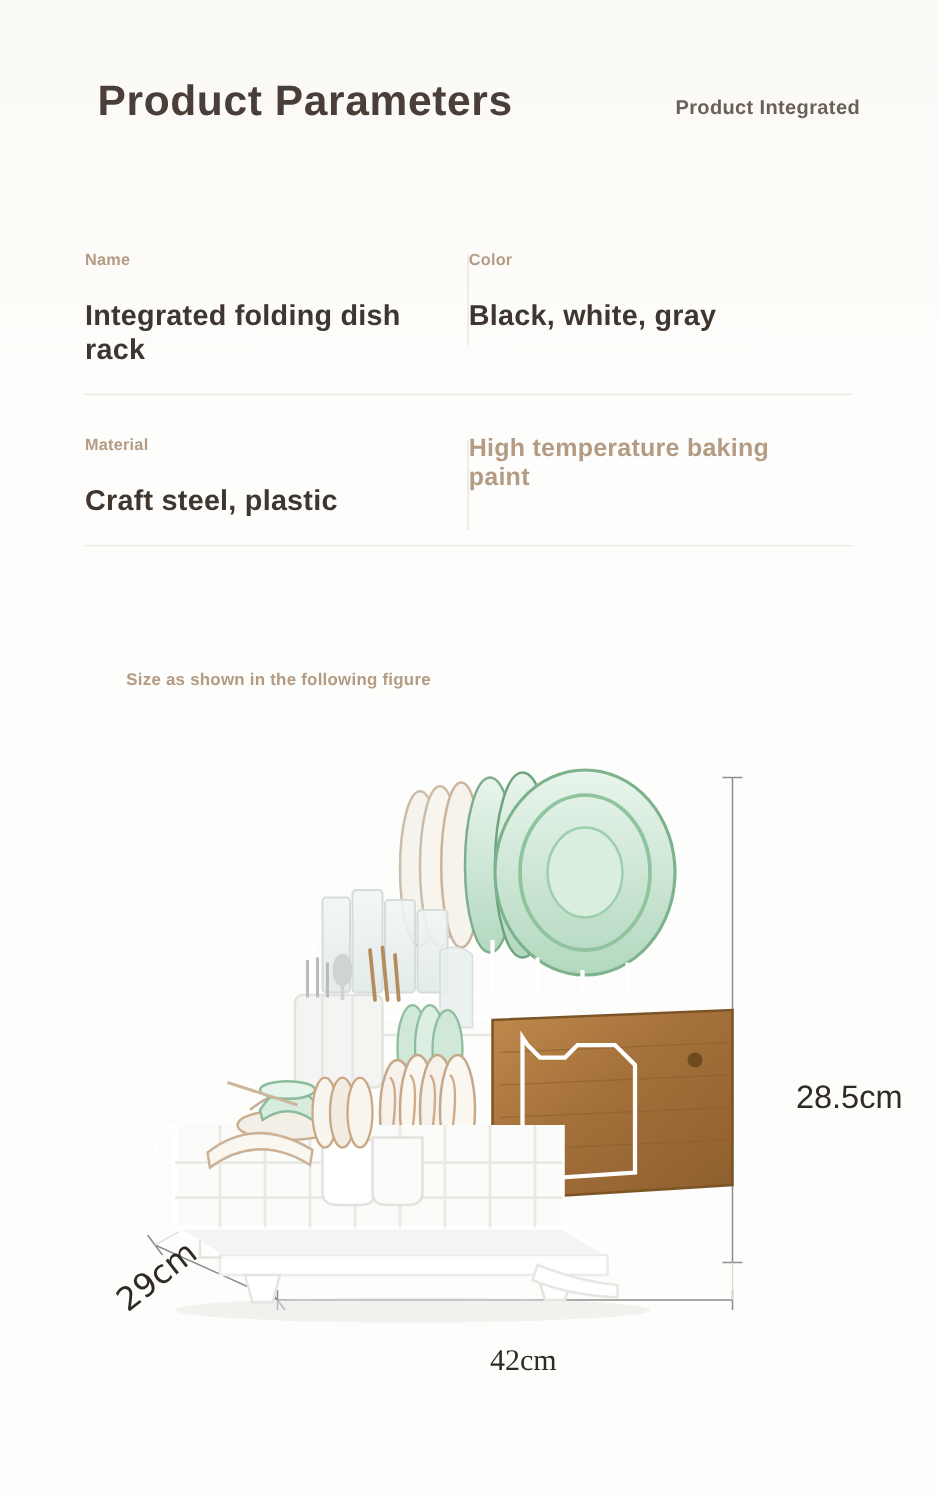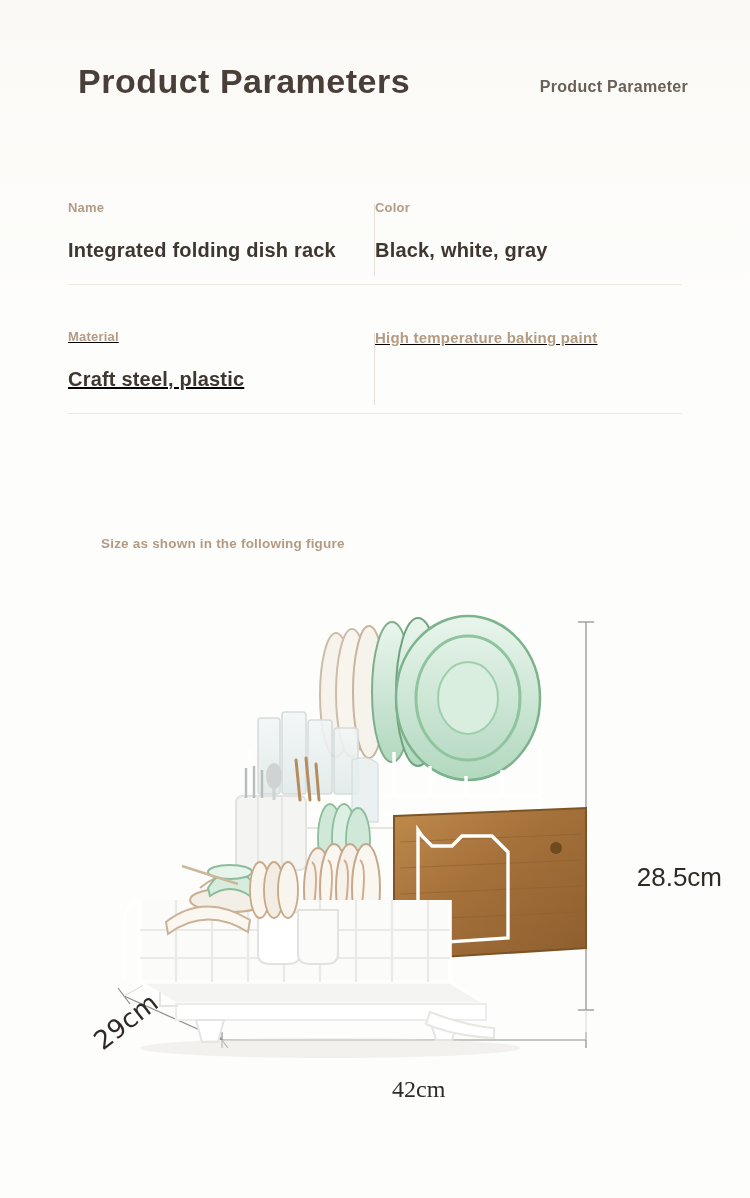--- a/index.html
+++ b/index.html
@@ -45,52 +45,52 @@
   .specs {
     position: absolute;
     left: 68px; top: 176px;
     width: 614px;
   }
   .spec-row {
     display: flex;
     width: 100%;
     border-bottom: 1px solid #ece8e2;
     padding-bottom: 22px;
-    margin-bottom: 16px;
+    margin-bottom: 4px;
   }
   .spec-row.first { padding-top: 24px; }
-  .spec-row.second { padding-top: 28px; text-decoration: underline; }
+  .spec-row.second { padding-top: 28px; }
   .spec-cell {
     width: 50%;
     position: relative;
     padding-right: 18px;
   }
   .spec-cell.left::after {
     content: "";
     position: absolute;
     right: 0; top: 4px;
     width: 1px; height: 72px;
     background: #e6e1db;
   }
   .spec-label {
     font-size: 13px;
     font-weight: bold;
     color: #b49b83;
     letter-spacing: 0.2px;
     margin-bottom: 24px;
   }
   .spec-value {
-    font-size: 20px;
+    font-size: 23px;
     font-weight: bold;
     color: #3f362f;
     letter-spacing: 0.2px;
   }
   .spec-value.muted {
     color: #b49b83;
-    font-size: 15px;
+    font-size: 20px;
   }
   .size-note {
     position: absolute;
     left: 101px; top: 536px;
     font-size: 13.5px;
     font-weight: bold;
     color: #b49b83;
     letter-spacing: 0.2px;
   }
 
@@ -128,21 +128,21 @@
   }
   svg.illus { position: absolute; left: 0; top: 0; }
 </style>
 </head>
 <body>
 
 <div class="page">
 
   <div class="header">
     <div class="title">Product Parameters</div>
-    <div class="subtitle">Product Parameter</div>
+    <div class="subtitle">Product Integrated</div>
   </div>
 
   <div class="specs">
 
     <div class="spec-row first">
       <div class="spec-cell left">
         <div class="spec-label">Name</div>
         <div class="spec-value">Integrated folding dish rack</div>
       </div>
       <div class="spec-cell right">

